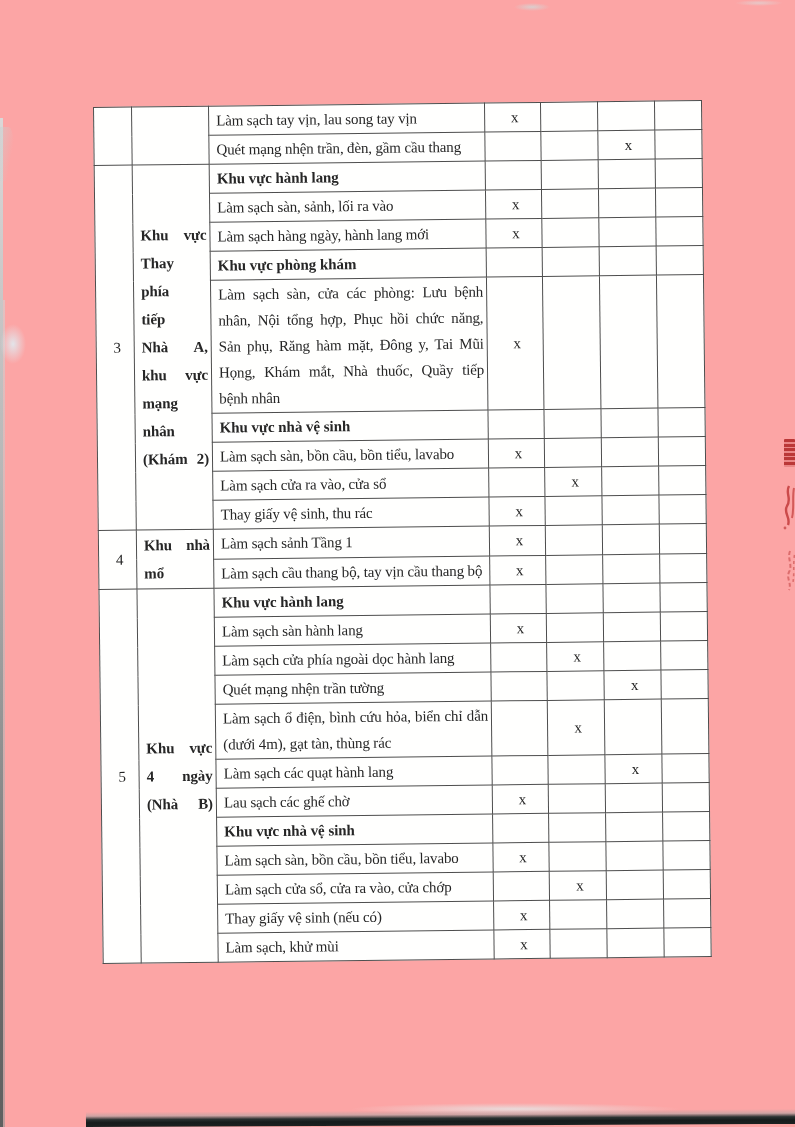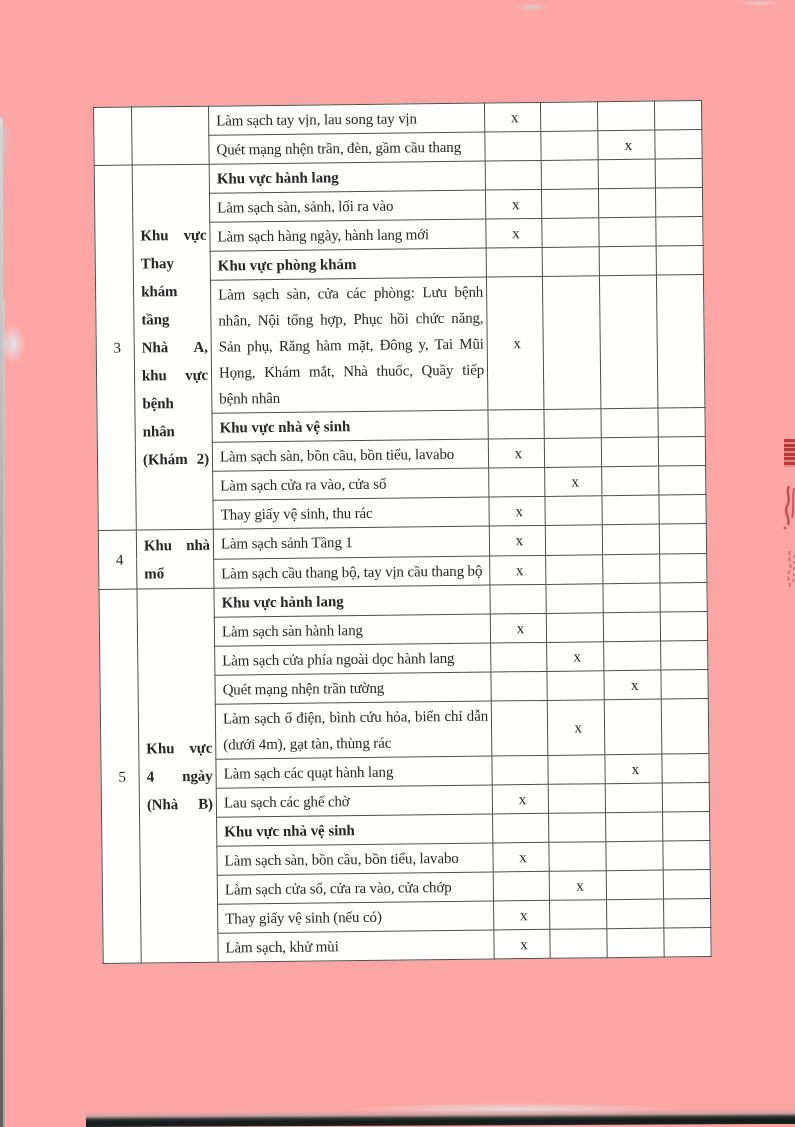--- a/index.html
+++ b/index.html
@@ -145,31 +145,31 @@
             <td class="c-mark"></td>
           </tr>
           <tr>
             <td class="c-no" rowspan="9">3</td>
             <td class="c-area" rowspan="9">
               <div class="aline spread">
                 <span>Khu</span>
                 <span>vực</span>
               </div>
               <div class="aline">Thay</div>
-              <div class="aline">khám</div>
-              <div class="aline">tầng</div>
+              <div class="aline">phía</div>
+              <div class="aline">tiếp</div>
               <div class="aline spread">
                 <span>Nhà</span>
                 <span>A,</span>
               </div>
               <div class="aline spread">
                 <span>khu</span>
                 <span>vực</span>
               </div>
-              <div class="aline">bệnh</div>
+              <div class="aline">mạng</div>
               <div class="aline">nhân</div>
               <div class="aline spread">
                 <span>(Khám</span>
                 <span>2)</span>
               </div>
             </td>
             <td class="c-task subhead">Khu vực hành lang</td>
             <td class="c-mark"></td>
             <td class="c-mark"></td>
             <td class="c-mark"></td>

